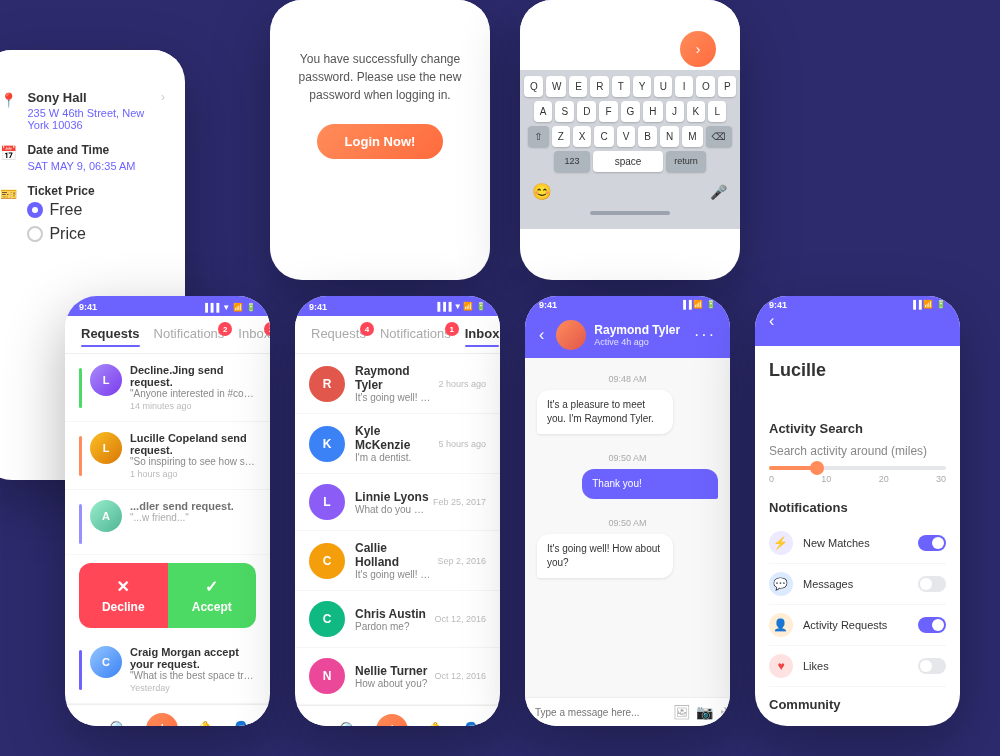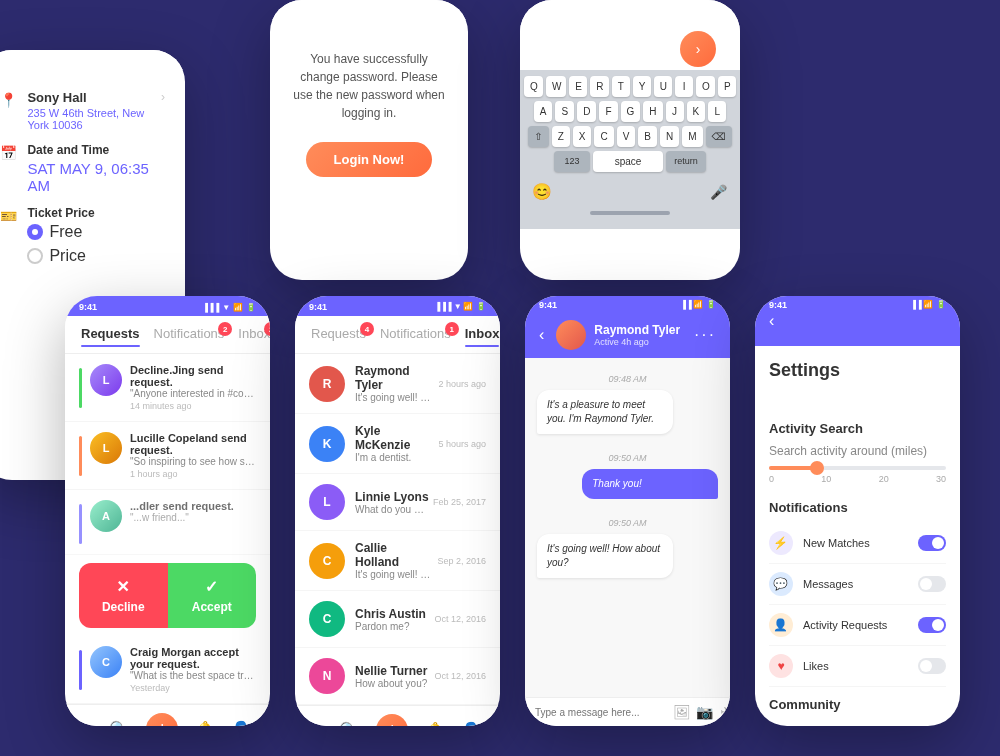--- a/index.html
+++ b/index.html
@@ -27,31 +27,31 @@
       left: -20px;
       top: 50px;
     }
     .phone-1 .content { padding: 20px; }
     .venue-row { display: flex; align-items: flex-start; gap: 10px; margin-bottom: 12px; }
     .venue-icon { color: #6c63ff; font-size: 14px; margin-top: 2px; }
     .venue-name { font-size: 13px; font-weight: 700; color: #333; }
     .venue-addr { font-size: 11px; color: #6c63ff; margin-top: 2px; }
     .date-row { display: flex; align-items: flex-start; gap: 10px; margin-bottom: 12px; }
     .field-label { font-size: 12px; font-weight: 600; color: #333; margin-bottom: 3px; }
-    .field-value { font-size: 15px; color: #6c63ff; }
+    .field-value { font-size: 11px; color: #6c63ff; }
     .ticket-row { display: flex; align-items: flex-start; gap: 10px; }
     .radio-opt { display: flex; align-items: center; gap: 6px; margin-bottom: 6px; }
     .radio-checked { width: 16px; height: 16px; background: #6c63ff; border-radius: 50%; display: flex; align-items: center; justify-content: center; }
     .radio-checked::after { content: ''; width: 6px; height: 6px; background: #fff; border-radius: 50%; }
     .radio-unchecked { width: 16px; height: 16px; border: 2px solid #ccc; border-radius: 50%; }
     .radio-label { font-size: 16px; color: #333; }
 
     
     .phone-2 {
-      width: 198px;
+      width: 220px;
       height: 280px;
       left: 270px;
       top: 0;
     }
     .phone-2 .content { padding: 30px 20px; text-align: center; }
     .success-text { font-size: 12px; color: #555; line-height: 1.5; margin-bottom: 20px; }
     .login-btn {
       background: linear-gradient(135deg, #ff8c5a, #ff6b3d);
       color: #fff;
       border: none;
@@ -646,21 +646,21 @@
   <div class="chat-header">
     <span style="color:#fff; font-size:16px; cursor:pointer; margin-right:4px;">‹</span>
     <div class="chat-avatar"></div>
     <div>
       <div class="chat-name">Raymond Tyler</div>
       <div class="chat-status">Active 4h ago</div>
     </div>
     <div class="chat-more">···</div>
   </div>
 
-  <div style="flex:1; background:#f8f8f8; padding:10px 12px; overflow:hidden;font-style:italic;">
+  <div style="flex:1; background:#f8f8f8; padding:10px 12px; overflow:hidden;">
     <div class="chat-time-label">09:48 AM</div>
     <div class="chat-bubble bubble-received">It's a pleasure to meet you. I'm Raymond Tyler.</div>
     <div class="chat-time-label">09:50 AM</div>
     <div class="chat-bubble bubble-sent">Thank you!</div>
     <div class="chat-time-label">09:50 AM</div>
     <div class="chat-bubble bubble-received">It's going well! How about you?</div>
   </div>
 
   <div class="chat-input-row">
     <input class="chat-input" type="text" placeholder="Type a message here..." style="">
@@ -675,21 +675,21 @@
     <div style="display:flex; justify-content:space-between; font-size:9px; font-weight:700; padding-bottom:2px;">
       <span>9:41</span>
       <span style="font-size:8px;">▐▐ 📶 🔋</span>
     </div>
     <div style="padding-bottom:8px;">
       <span class="back-arrow">‹</span>
     </div>
   </div>
 
   <div class="settings-body" style="flex:1; overflow:hidden;">
-    <div class="settings-title">Settings</div>
+    <div class="settings-title">Lucille</div>
 
     <div class="slider-section">
       <div class="settings-section-label">Activity Search</div>
       <div class="slider-label">Search activity around (miles)</div>
       <div style="position:relative; margin: 8px 0 4px;">
         <div class="slider-track">
           <div class="slider-fill"></div>
           <div class="slider-thumb"></div>
         </div>
       </div>

